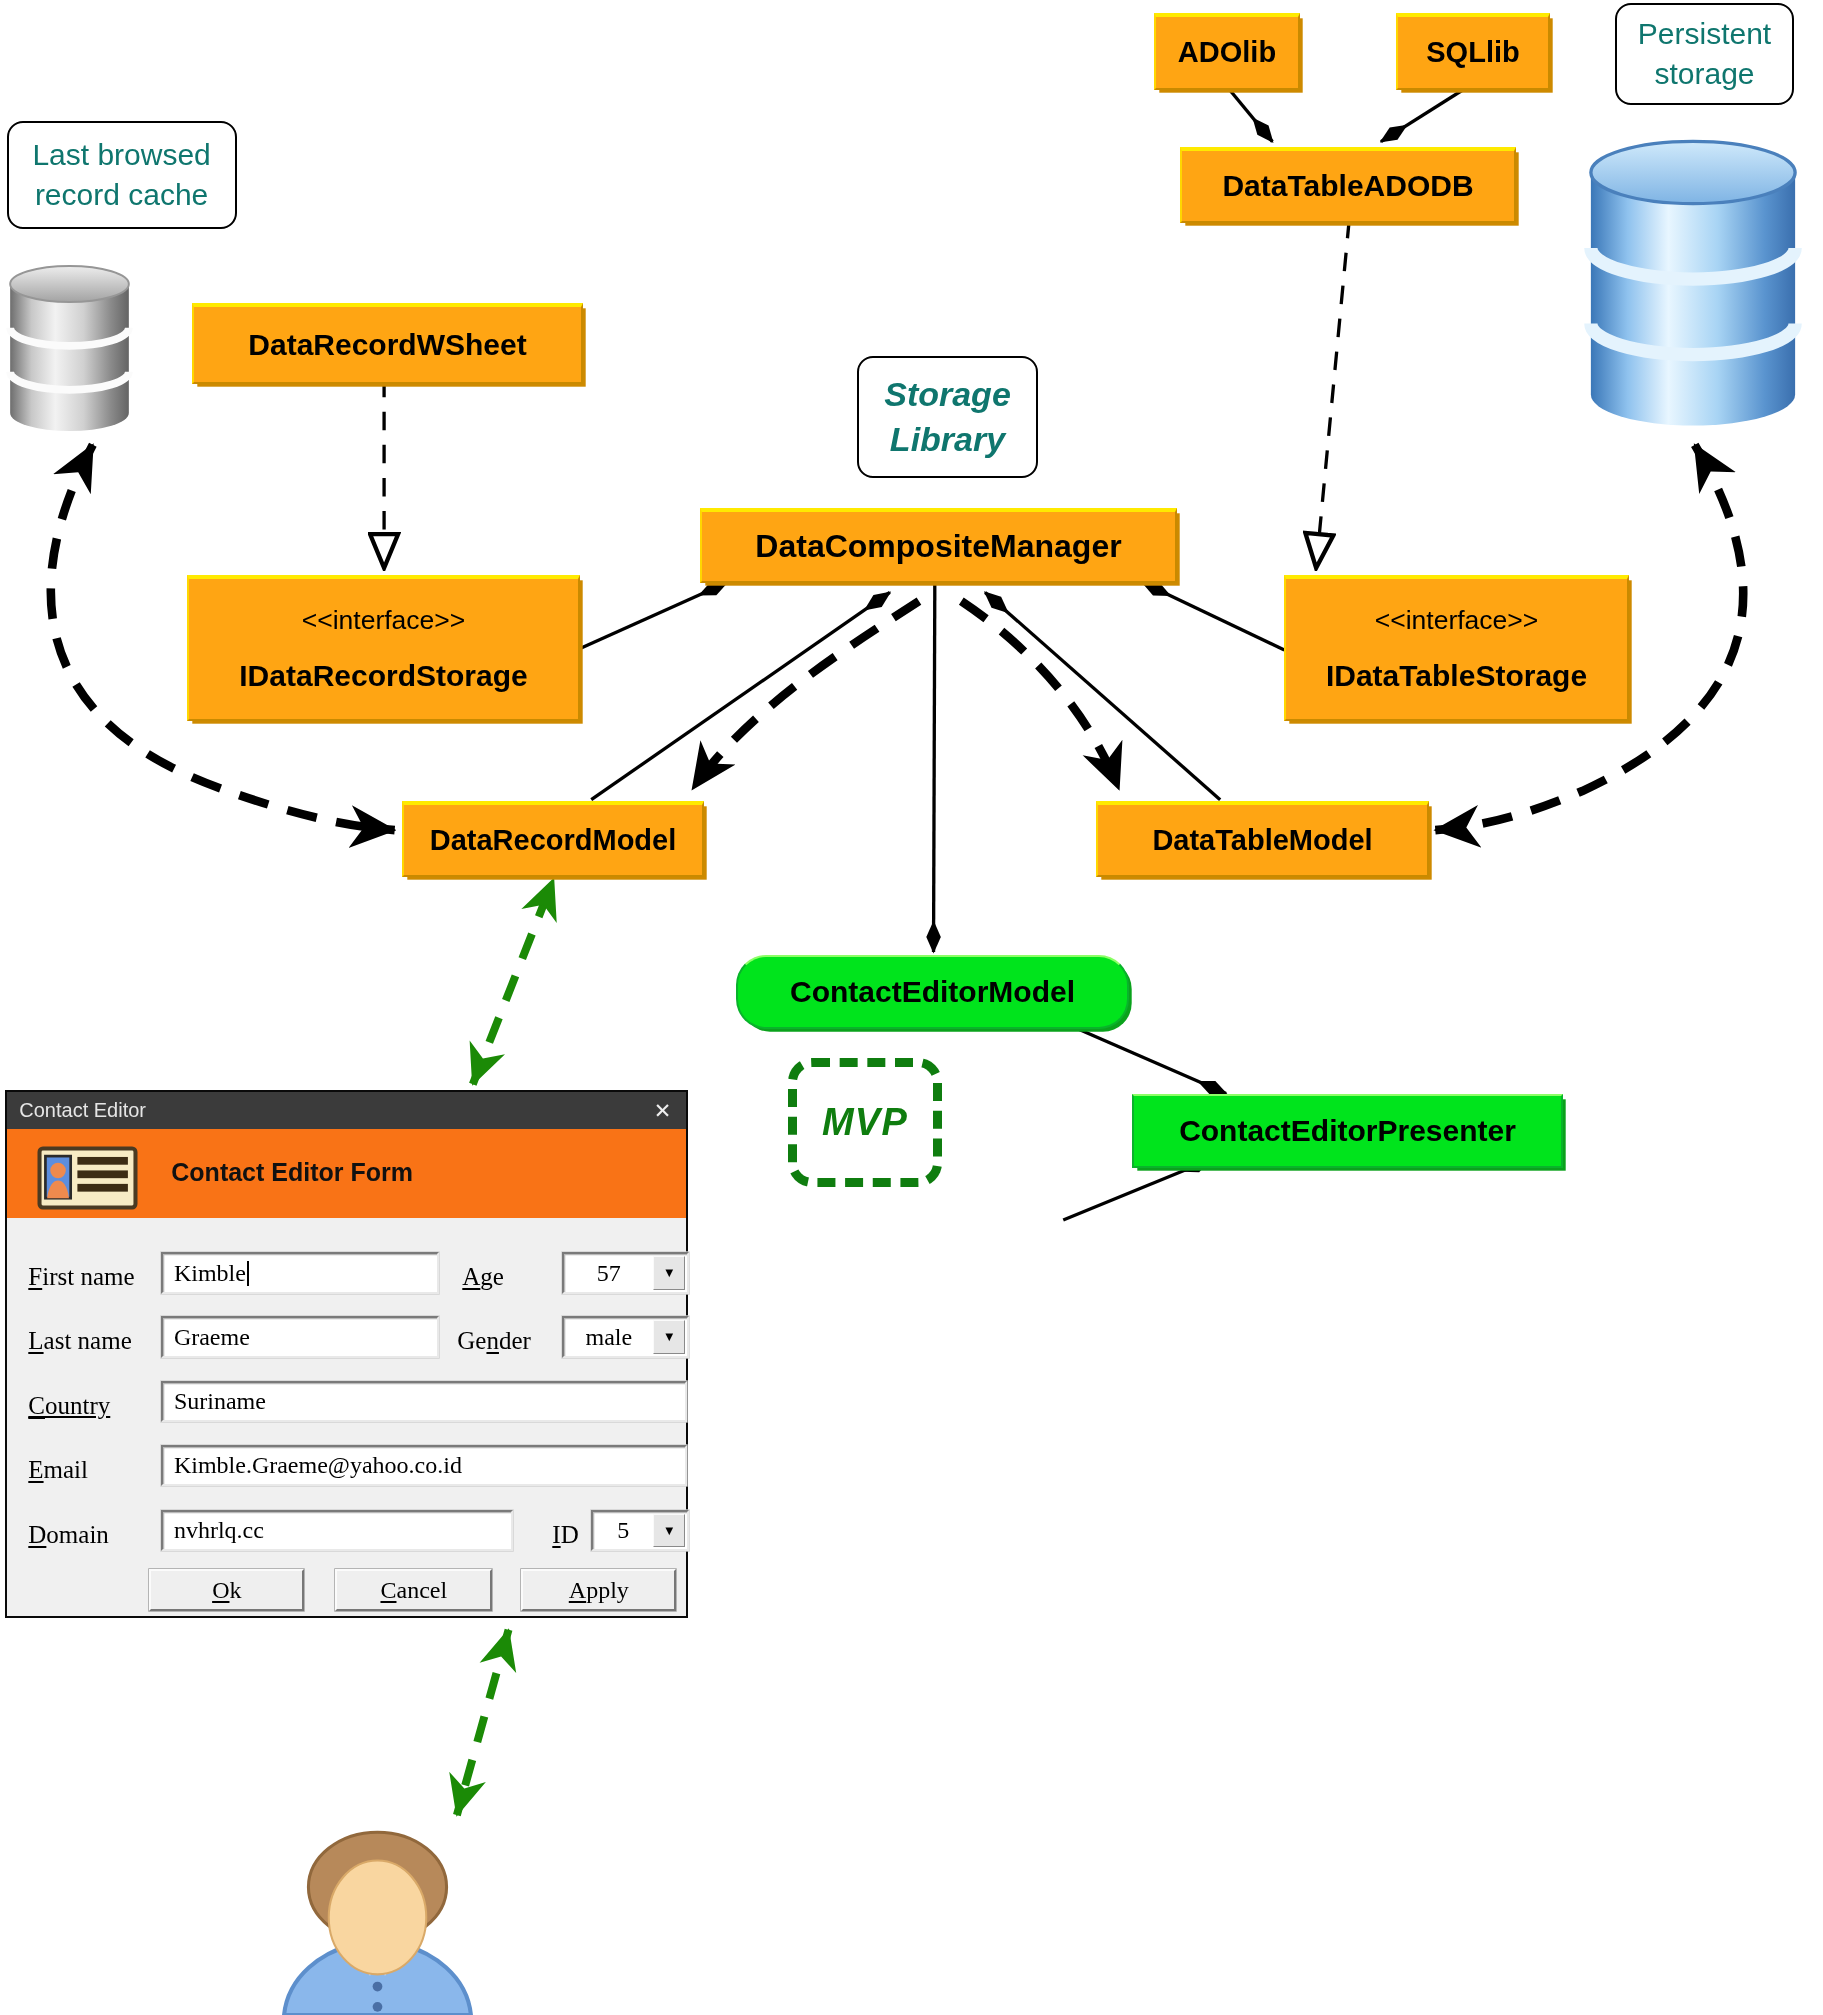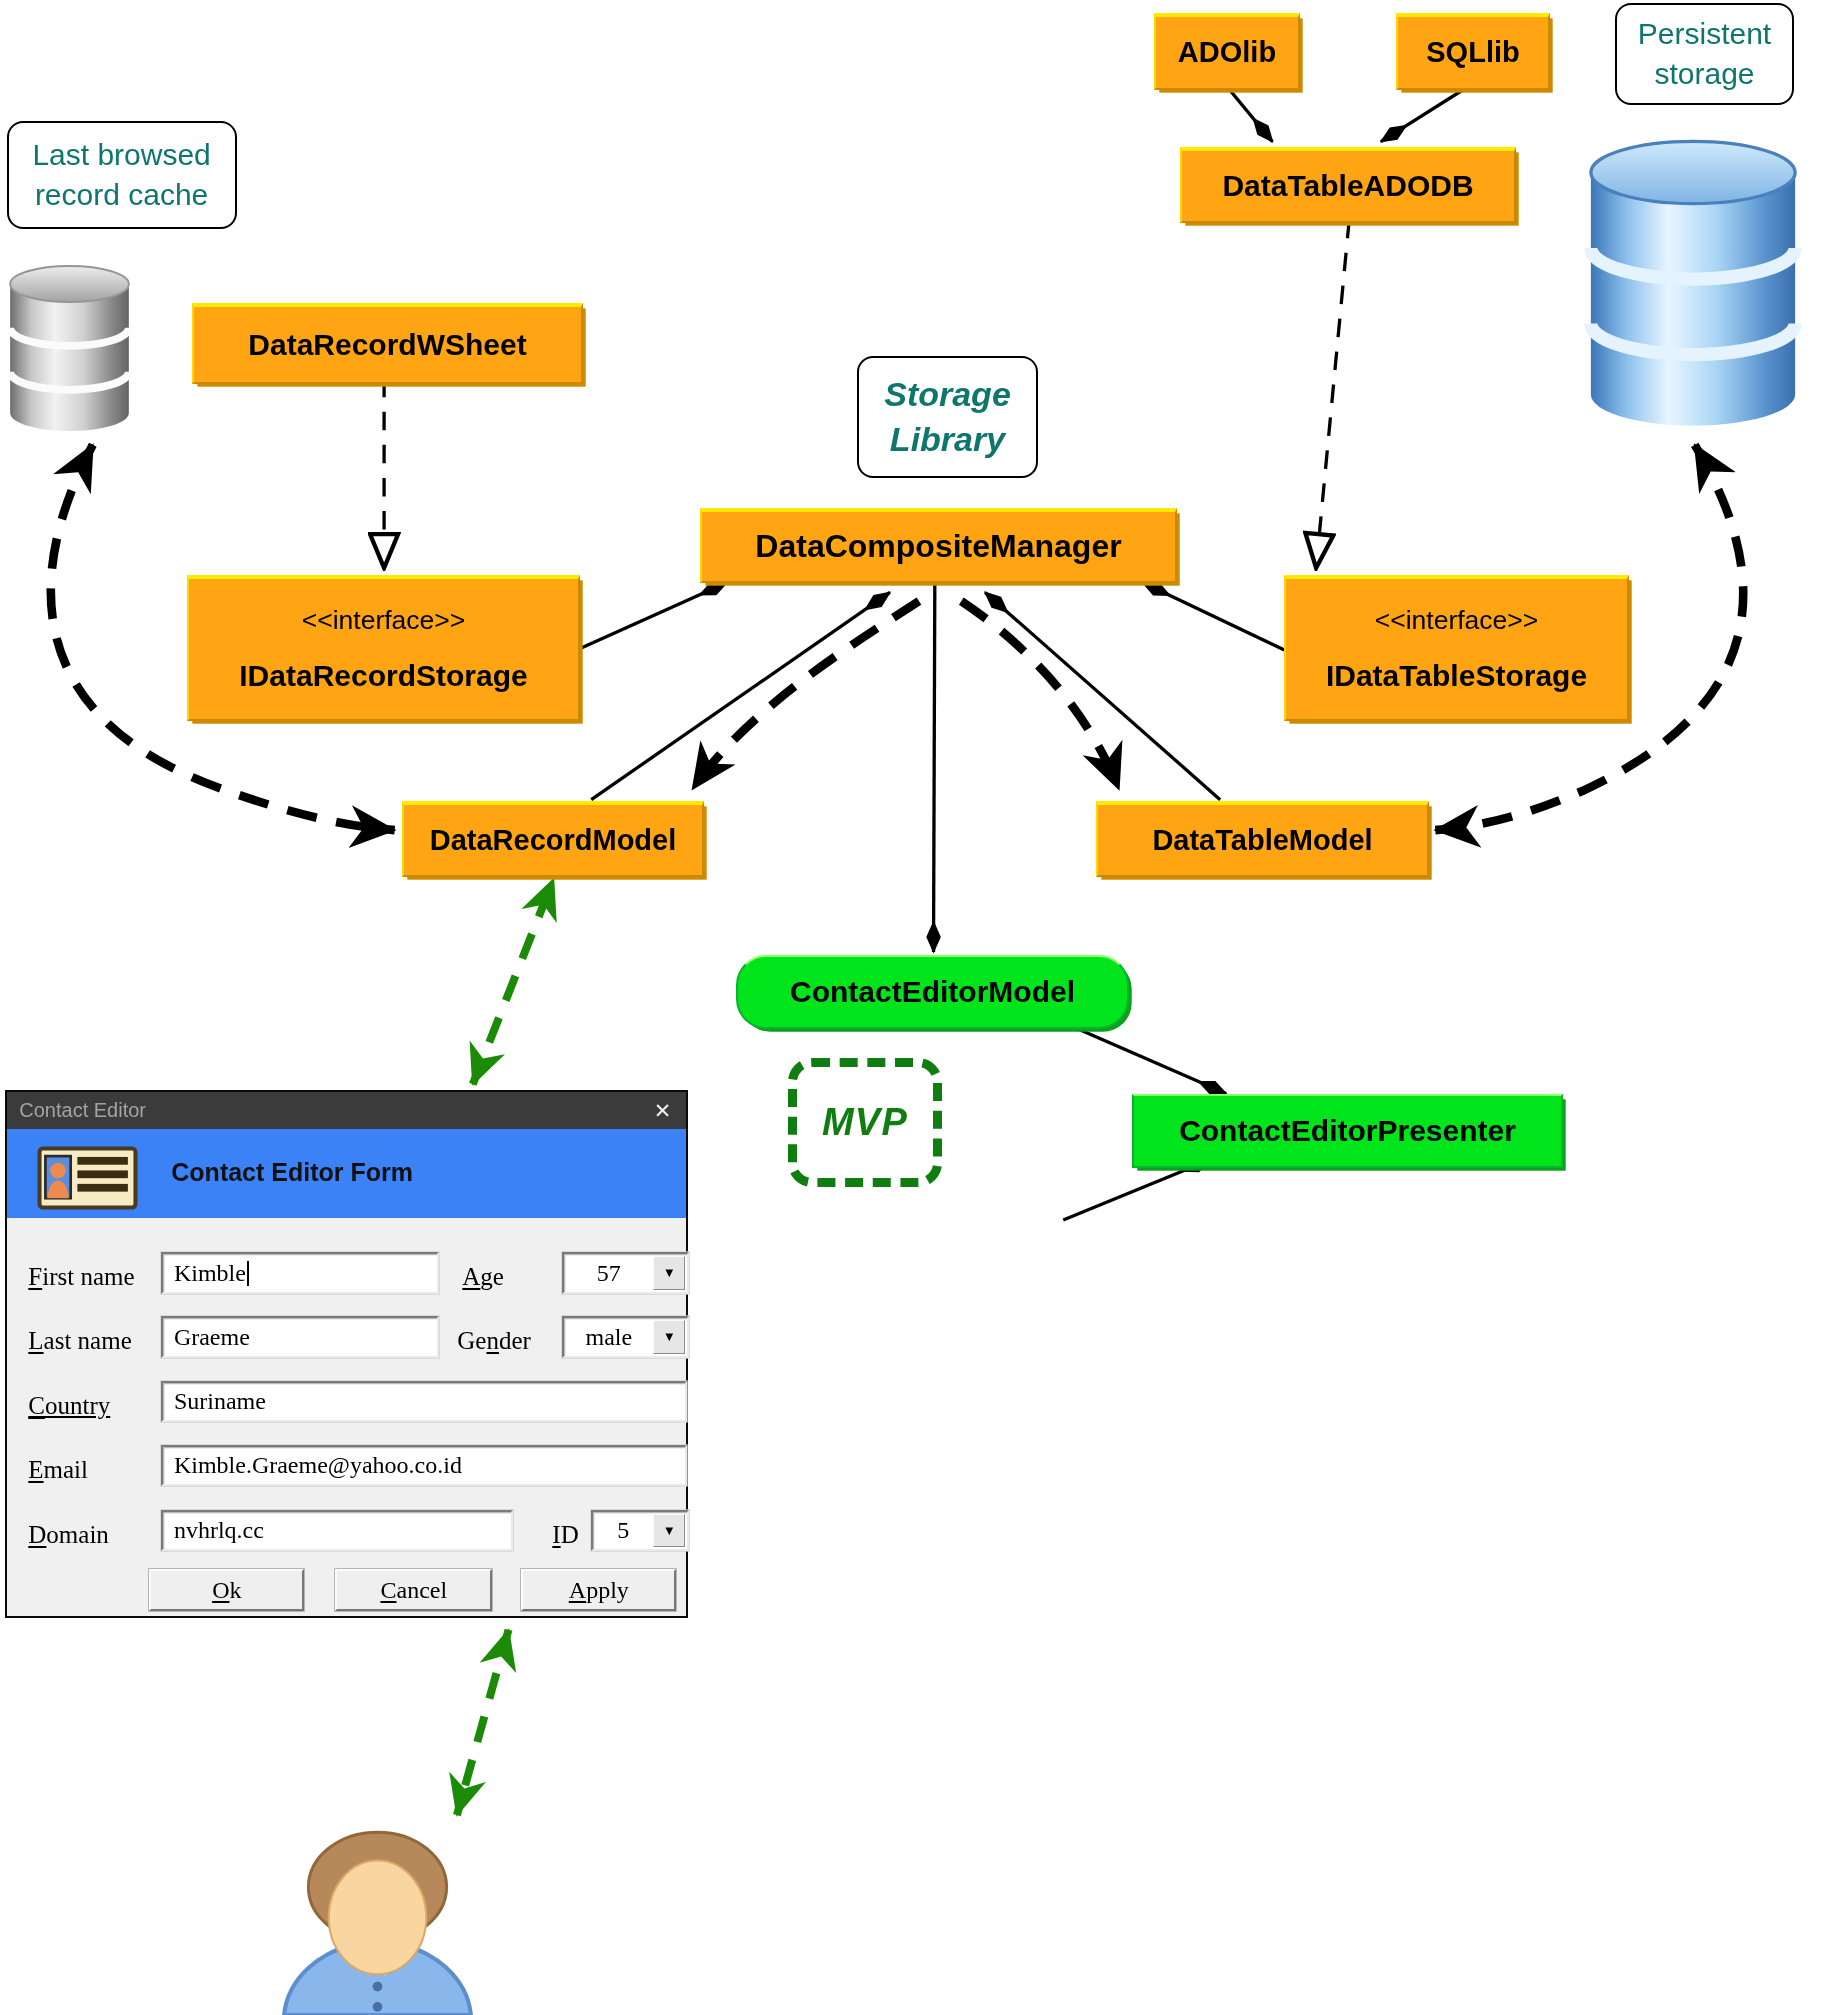--- a/index.html
+++ b/index.html
@@ -26,25 +26,25 @@
   #mvp{position:absolute;z-index:3;border:9.3px dashed #0F7D0F;border-radius:24px;background:#fff;
     display:flex;align-items:center;justify-content:center;
     font-weight:bold;font-style:italic;font-size:38px;color:#0F7D0F;letter-spacing:1.3px;}
 
   
   #win{position:absolute;left:5.3px;top:1090px;width:683px;height:528px;z-index:4;
     background:#F0F0F0;border:2.6px solid #0a0a0a;box-sizing:border-box;
     font-family:"Liberation Serif",serif;}
   #titlebar{position:absolute;left:0;top:0;right:0;height:37px;background:#3B3B3B;
     display:flex;align-items:center;font-family:"Liberation Sans",sans-serif;}
-  #titlebar .ttl{color:#a3a3a3;font-size:20px;margin-left:12px;}
+  #titlebar .ttl{color:#e5e5e5;font-size:20px;margin-left:12px;}
   #closebtn{position:absolute;right:9.3px;top:5.3px;width:29px;height:26.5px;color:#efefef;
     font-size:21px;display:flex;align-items:center;justify-content:center;
     font-family:"Liberation Sans",sans-serif;}
-  #headarea{position:absolute;left:0;top:37px;right:0;height:89px;background:#3b82f6;}
+  #headarea{position:absolute;left:0;top:37px;right:0;height:89px;background:#f97316;}
   #headarea .htxt{position:absolute;left:164px;top:29px;font-family:"Liberation Sans",sans-serif;
     font-weight:bold;font-size:25px;color:#111;}
   #cardicon{position:absolute;left:30px;top:17px;width:101px;height:64px;}
 
   .flabel{position:absolute;font-size:25px;color:#000;white-space:nowrap;}
   .accel{text-decoration:underline;text-underline-offset:3.3px;text-decoration-thickness:2px;}
   .tbox{position:absolute;background:#fff;border:2px solid;border-color:#7a7a7a #e9e9e9 #e9e9e9 #7a7a7a;
     box-shadow:inset 1.3px 1.3px 0 #b9b9b9, 0 0 0 0.7px #cfcfcf;
     font-size:24px;display:flex;align-items:center;padding-left:10.6px;box-sizing:border-box;}
   .caret{display:inline-block;width:2px;height:25px;background:#000;margin-left:1.3px;}

